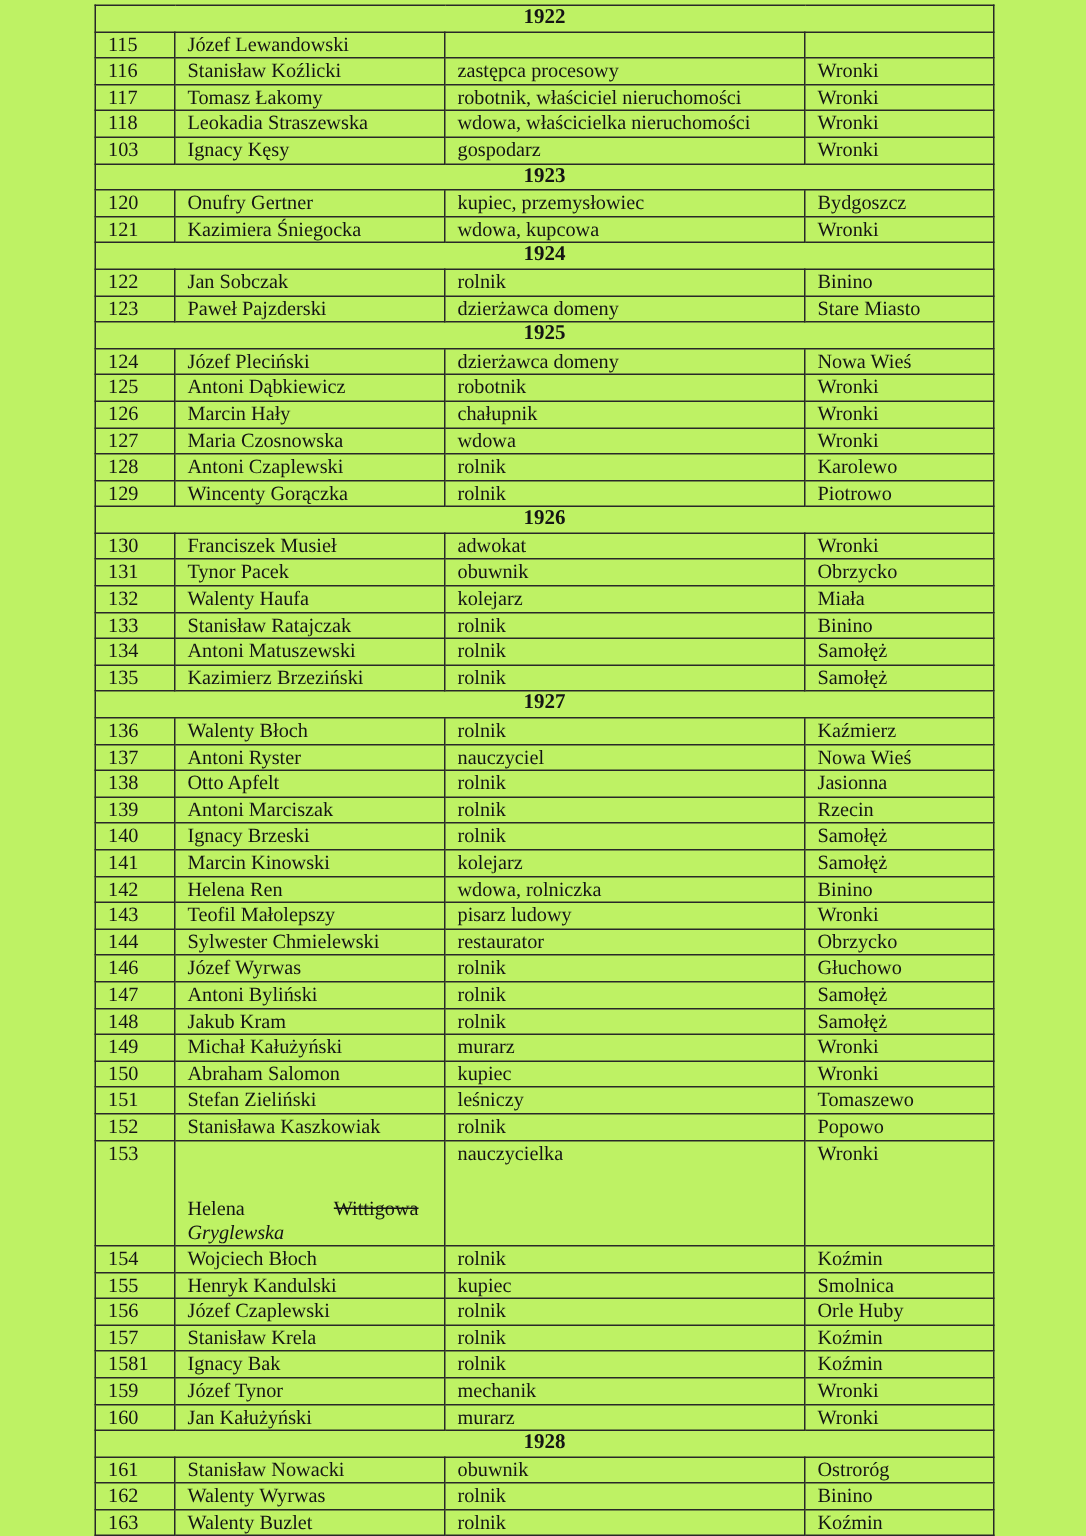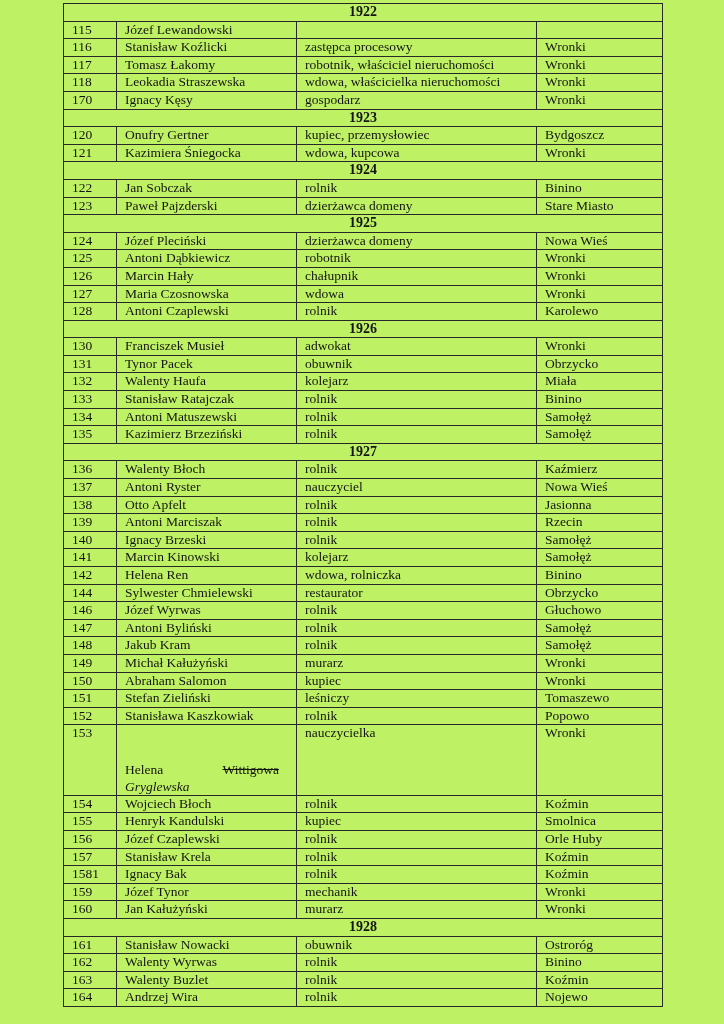--- a/index.html
+++ b/index.html
@@ -84,21 +84,21 @@
           <td>robotnik, właściciel nieruchomości</td>
           <td>Wronki</td>
         </tr>
         <tr>
           <td class="num-cell">118</td>
           <td>Leokadia Straszewska</td>
           <td>wdowa, właścicielka nieruchomości</td>
           <td>Wronki</td>
         </tr>
         <tr>
-          <td class="num-cell">170</td>
+          <td class="num-cell">103</td>
           <td>Ignacy Kęsy</td>
           <td>gospodarz</td>
           <td>Wronki</td>
         </tr>
         <tr class="year-row">
           <td colspan="4">1923</td>
         </tr>
         <tr>
           <td class="num-cell">120</td>
           <td>Onufry Gertner</td>
@@ -152,20 +152,26 @@
           <td>Maria Czosnowska</td>
           <td>wdowa</td>
           <td>Wronki</td>
         </tr>
         <tr>
           <td class="num-cell">128</td>
           <td>Antoni Czaplewski</td>
           <td>rolnik</td>
           <td>Karolewo</td>
         </tr>
+        <tr>
+          <td class="num-cell">129</td>
+          <td>Wincenty Gorączka</td>
+          <td>rolnik</td>
+          <td>Piotrowo</td>
+        </tr>
         <tr class="year-row">
           <td colspan="4">1926</td>
         </tr>
         <tr>
           <td class="num-cell">130</td>
           <td>Franciszek Musieł</td>
           <td>adwokat</td>
           <td>Wronki</td>
         </tr>
         <tr>
@@ -235,20 +241,26 @@
           <td class="num-cell">141</td>
           <td>Marcin Kinowski</td>
           <td>kolejarz</td>
           <td>Samołęż</td>
         </tr>
         <tr>
           <td class="num-cell">142</td>
           <td>Helena Ren</td>
           <td>wdowa, rolniczka</td>
           <td>Binino</td>
+        </tr>
+        <tr>
+          <td class="num-cell">143</td>
+          <td>Teofil Małolepszy</td>
+          <td>pisarz ludowy</td>
+          <td>Wronki</td>
         </tr>
         <tr>
           <td class="num-cell">144</td>
           <td>Sylwester Chmielewski</td>
           <td>restaurator</td>
           <td>Obrzycko</td>
         </tr>
         <tr>
           <td class="num-cell">146</td>
           <td>Józef Wyrwas</td>

